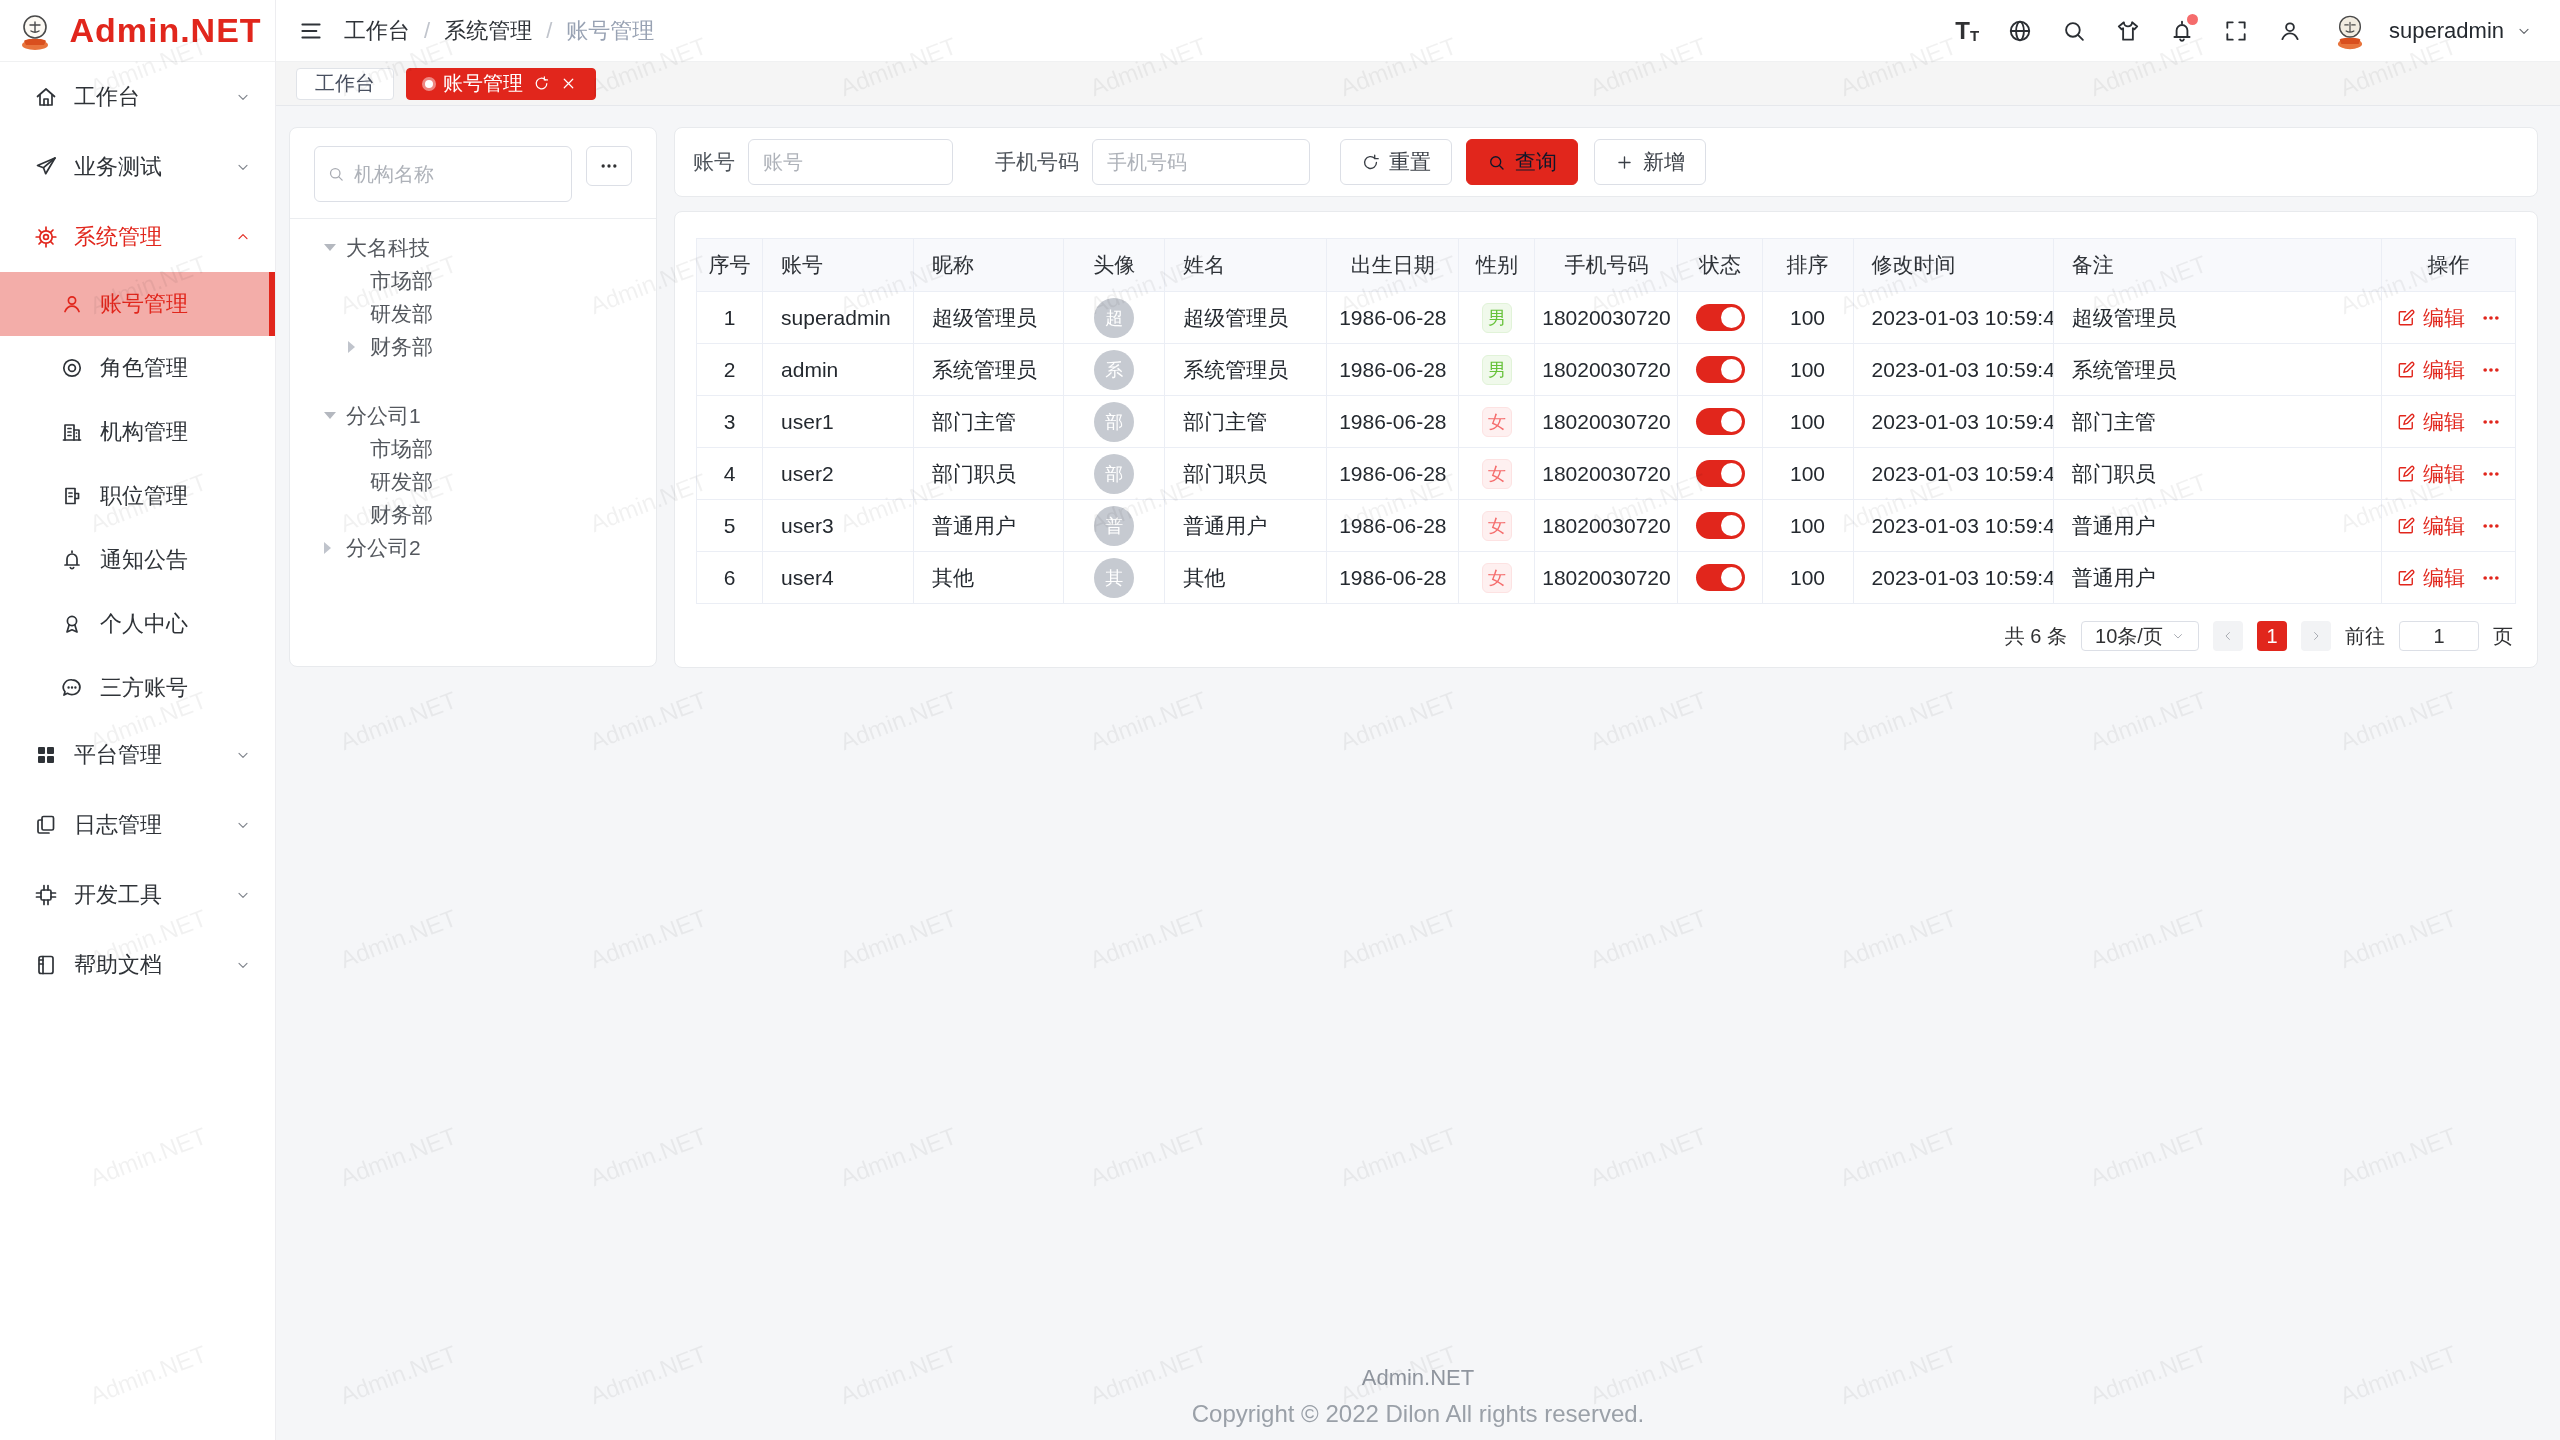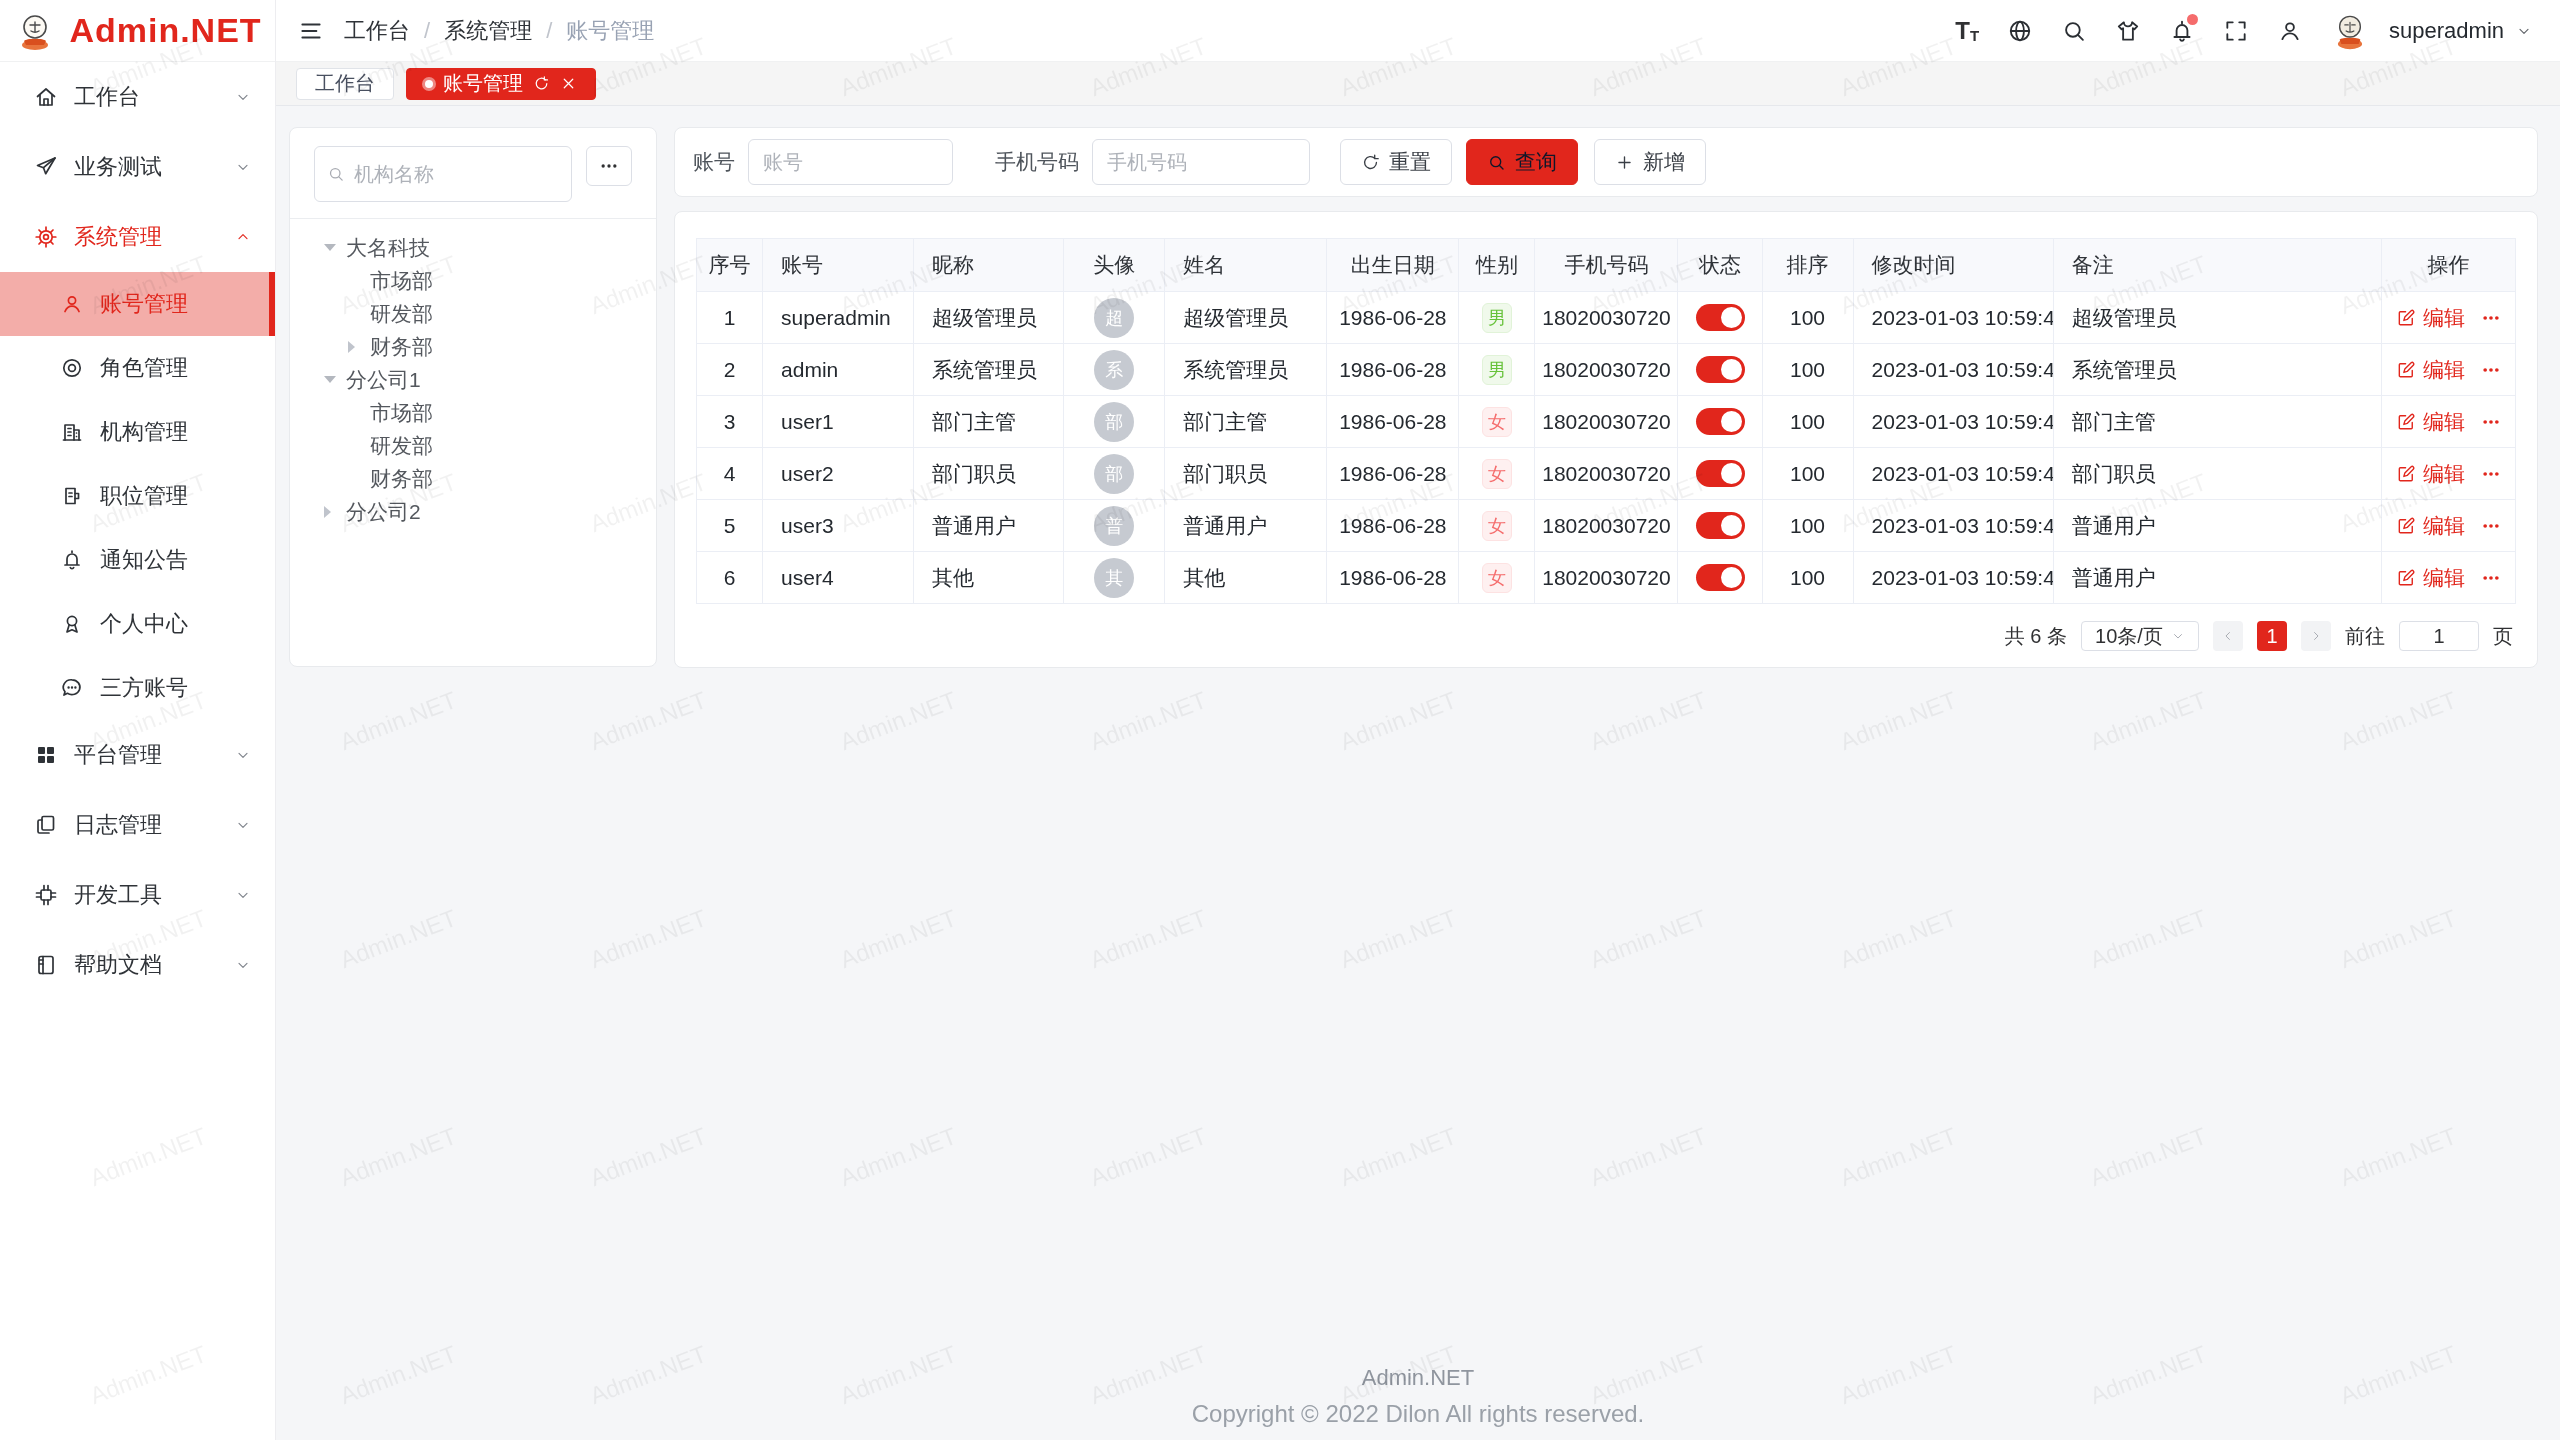--- a/index.html
+++ b/index.html
@@ -356,21 +356,21 @@
           <div class="tree-row" style="padding-left: 34px;">
             <span class="caret"></span>
             <span>研发部</span>
           </div>
           <div class="tree-row" style="padding-left: 34px;">
             <span class="caret">
               <span class="caret-right"></span>
             </span>
             <span>财务部</span>
           </div>
-          <div class="tree-row" style="padding-left: 10px;">
+          <div class="tree-row" style="padding-left: 10px; margin-top: 36px;">
             <span class="caret">
               <span class="caret-down"></span>
             </span>
             <span>分公司1</span>
           </div>
           <div class="tree-row" style="padding-left: 34px;">
             <span class="caret"></span>
             <span>市场部</span>
           </div>
           <div class="tree-row" style="padding-left: 34px;">

